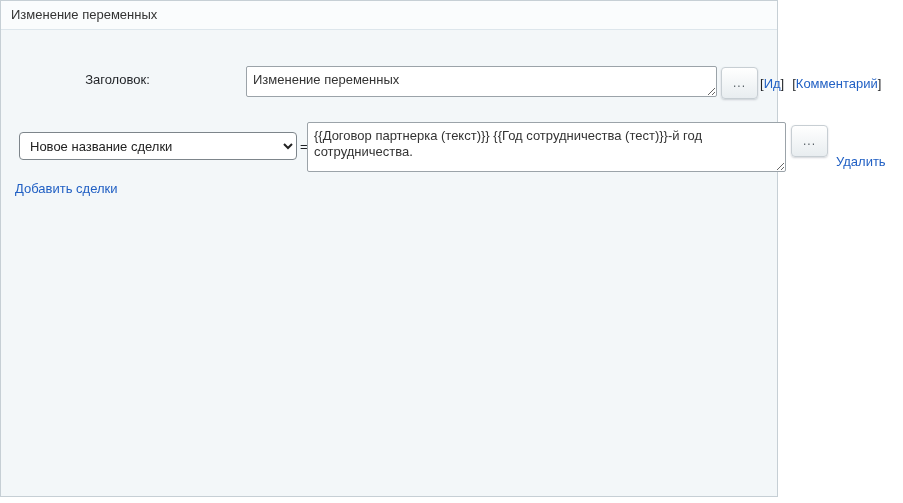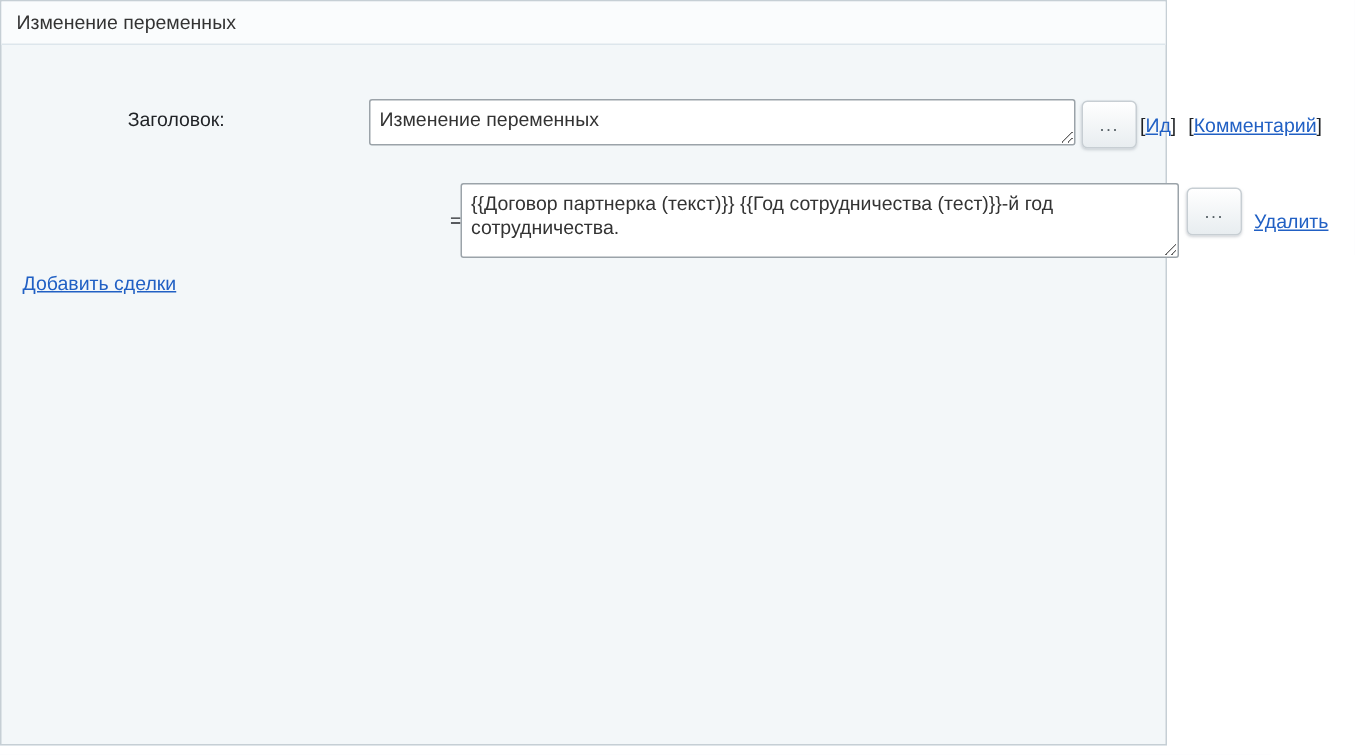--- a/index.html
+++ b/index.html
@@ -82,21 +82,20 @@
   #title-more-btn { left: 720px; top: 66px; }
   #value-more-btn { left: 790px; top: 124px; }
   .links-inline {
     position: absolute;
     left: 759px; top: 75px;
     white-space: nowrap;
     color: #1f2226;
   }
   a.lnk {
     color: #2160c4;
-    text-decoration: underline;
     cursor: pointer;
   }
   .bracket { color: #1f2226; text-decoration: none; }
   .link-gap { display: inline-block; width: 8px; }
   select.var-select {
     position: absolute;
     left: 18px; top: 131px;
     width: 278px; height: 28px;
     font-family: "Liberation Sans", sans-serif;
     font-size: 13px;
@@ -106,21 +105,21 @@
     border-radius: 4px;
     padding: 0 6px;
   }
   .equals-sign {
     position: absolute;
     left: 299px; top: 138px;
     color: #1f2226;
   }
   #delete-link {
     position: absolute;
-    left: 835px; top: 139px;
+    left: 835px; top: 153px;
   }
   #add-condition-link {
     position: absolute;
     left: 14px; top: 180px;
   }
 </style>
 </head>
 <body>
 
 <div class="stage">
@@ -129,20 +128,23 @@
     <div class="panel-header">Изменение переменных</div>
 
     <div class="field-label">Заголовок:</div>
 
     <textarea class="txt" id="title-textarea" style="">Изменение переменных</textarea>
 
     <button class="more-btn" id="title-more-btn">...</button>
 
     <span class="links-inline"><span class="bracket">[</span><a class="lnk">Ид</a><span class="bracket">]</span><span class="link-gap"></span><span class="bracket">[</span><a class="lnk">Комментарий</a><span class="bracket">]</span></span>
 
+    <select class="var-select">
+      <option>Новое название сделки</option>
+    </select>
 
     <span class="equals-sign">=</span>
 
     <textarea class="txt" id="value-textarea" style="">{{Договор партнерка (текст)}} {{Год сотрудничества (тест)}}-й год сотрудничества.</textarea>
 
     <button class="more-btn" id="value-more-btn">...</button>
 
     <a class="lnk" id="delete-link">Удалить</a>
 
     <a class="lnk" id="add-condition-link">Добавить сделки</a>

